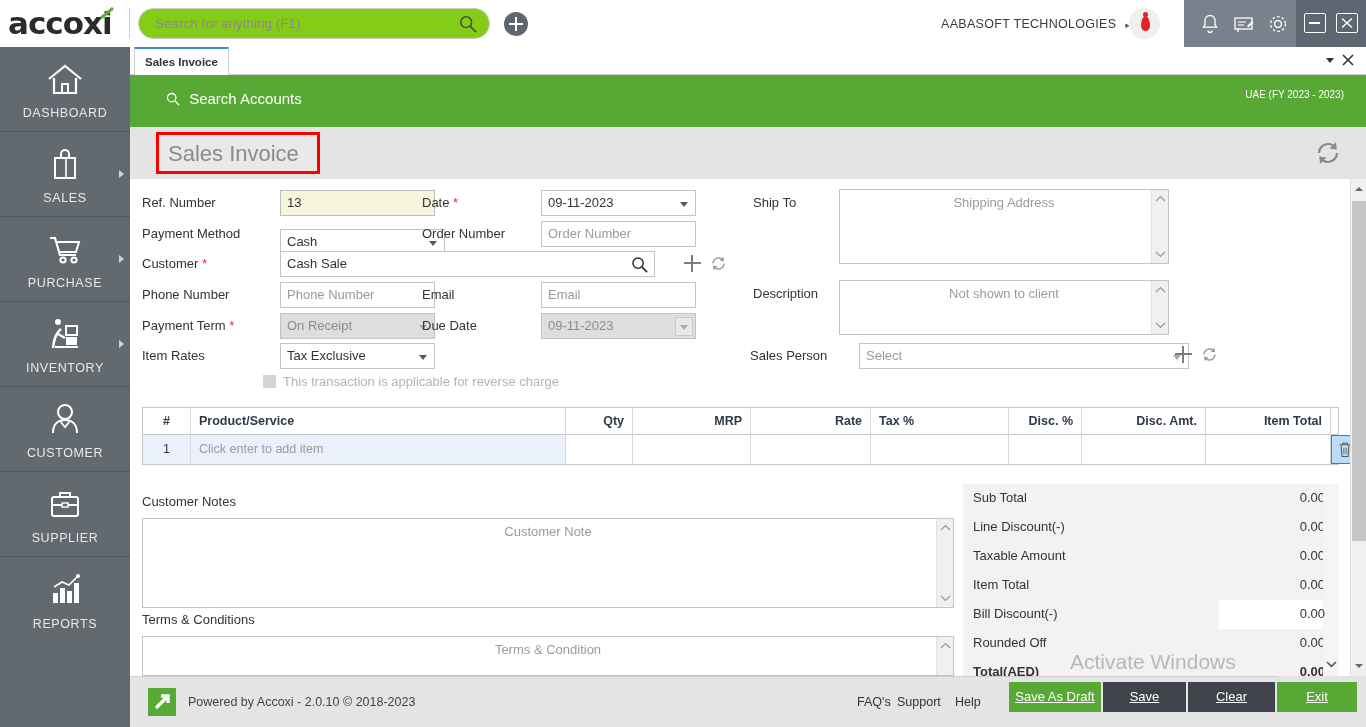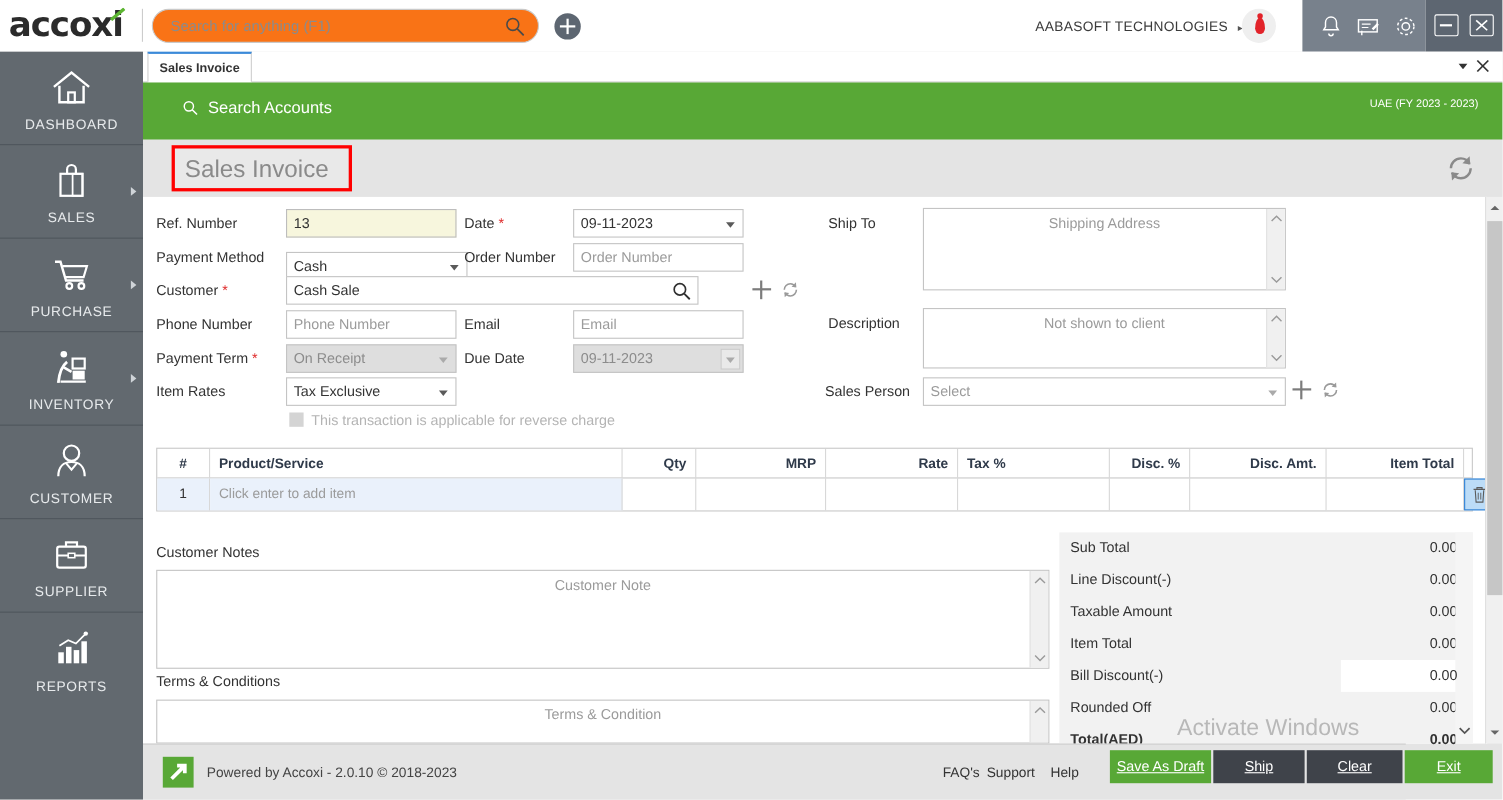--- a/index.html
+++ b/index.html
@@ -11,21 +11,21 @@
   .app { position: relative; width: 1366px; height: 727px; background:#e4e4e4; }
 
   
   .topbar { position:absolute; top:0; left:0; width:1366px; height:47px; background:#ffffff; }
   .logo { position:absolute; left:8px; top:4px; width:120px; height:38px;
           font-size:31px; font-weight:700; color:#2b2b2b; letter-spacing:-1px;
           font-family:"DejaVu Sans", sans-serif; line-height:38px; }
   .logo .tick { position:absolute; right:14px; top:3px; width:14px; height:12px; }
   .logo-div { position:absolute; left:129px; top:8px; width:1px; height:30px; background:#cccccc; }
   .searchbox { position:absolute; left:138px; top:8px; width:352px; height:31px;
-               border:1px solid #c9c9c9; border-radius:16px; background:#f97316; }
+               border:1px solid #c9c9c9; border-radius:16px; background:#84cc16; }
   .searchbox input { position:absolute; left:16px; top:0; width:290px; height:29px; border:0; outline:0;
                      font-size:13.5px; color:#3c3c3c; background:transparent;
                      font-family:"Liberation Sans", sans-serif; }
   .searchbox input::placeholder { color:#8b8b8b; }
   .search-ico { position:absolute; right:12px; top:6px; width:18px; height:18px; }
   .plus-circle { position:absolute; left:504px; top:12px; width:24px; height:24px; border-radius:50%;
                  background:#5d6671; }
   .plus-circle:before { content:""; position:absolute; left:5px; top:11px; width:14px; height:2px; background:#fff; }
   .plus-circle:after  { content:""; position:absolute; left:11px; top:5px; width:2px; height:14px; background:#fff; }
   .company { position:absolute; right:236px; top:17px; font-size:12.5px; color:#3b3b3b; letter-spacing:.3px;}
@@ -71,21 +71,21 @@
   .pagehdr .title { position:absolute; left:26px; top:5px; width:164px; height:42px;
                     border:3px solid #ff0000; background:#e9e9e9; color:#8a8a8a; font-size:22px;
                     line-height:38px; padding-left:9px; }
   .pagehdr .refresh { position:absolute; right:24px; top:12px; width:28px; height:28px; }
 
   
   .content { position:absolute; left:130px; top:179px; width:1222px; height:497px; background:#ffffff; }
   .lbl { position:absolute; font-size:13px; color:#333; }
   .req { color:#e03030; }
   .fld { position:absolute; border:1px solid #c4c4c4; background:#fff; font-size:13px; color:#333;
-         height:26px; line-height:24px; padding-left:6px; }
+         height:26px; line-height:24px; padding-left:6px;margin-left:20px; }
   .fld.ph { color:#9b9b9b; }
   .fld.yel { background:#f7f6dd; border:1px solid #bdbdbd; }
   .fld.dis { background:#dedede; color:#8c8c8c; border:1px solid #c4c4c4; }
   .caretbox { position:absolute; right:3px; top:4px; width:16px; height:16px; }
   .caretbox:after { content:""; position:absolute; left:4px; top:7px; width:0; height:0;
                     border-top:5px solid #5a5a5a; border-left:4px solid transparent; border-right:4px solid transparent; }
   .caretbox.grey:after { border-top-color:#aaa; }
   .caretbox.btn { background:#e9e9e9; border:1px solid #c9c9c9; right:2px; top:3px; width:18px; height:19px; }
 
   .ta { position:absolute; border:1px solid #c4c4c4; background:#fff; font-size:13px; color:#9b9b9b;
@@ -551,21 +551,21 @@
 
     <div class="flink" style="left:727px">FAQ's</div>
     <div class="flink" style="left:767px">Support</div>
     <div class="flink" style="left:825px">Help</div>
   </div>
 
   <div class="fbtn" style="left:1009px; width:92px; background:#58a836;">
     <u>Save As Draft</u>
   </div>
   <div class="fbtn" style="left:1103px; width:83px; background:#3f434a;">
-    <u>Ship</u>
+    <u>Save</u>
   </div>
   <div class="fbtn" style="left:1188px; width:87px; background:#3f434a;">
     <u>Clear</u>
   </div>
   <div class="fbtn" style="left:1277px; width:80px; background:#58a836;">
     <u>Exit</u>
   </div>
 
 </div>
 

